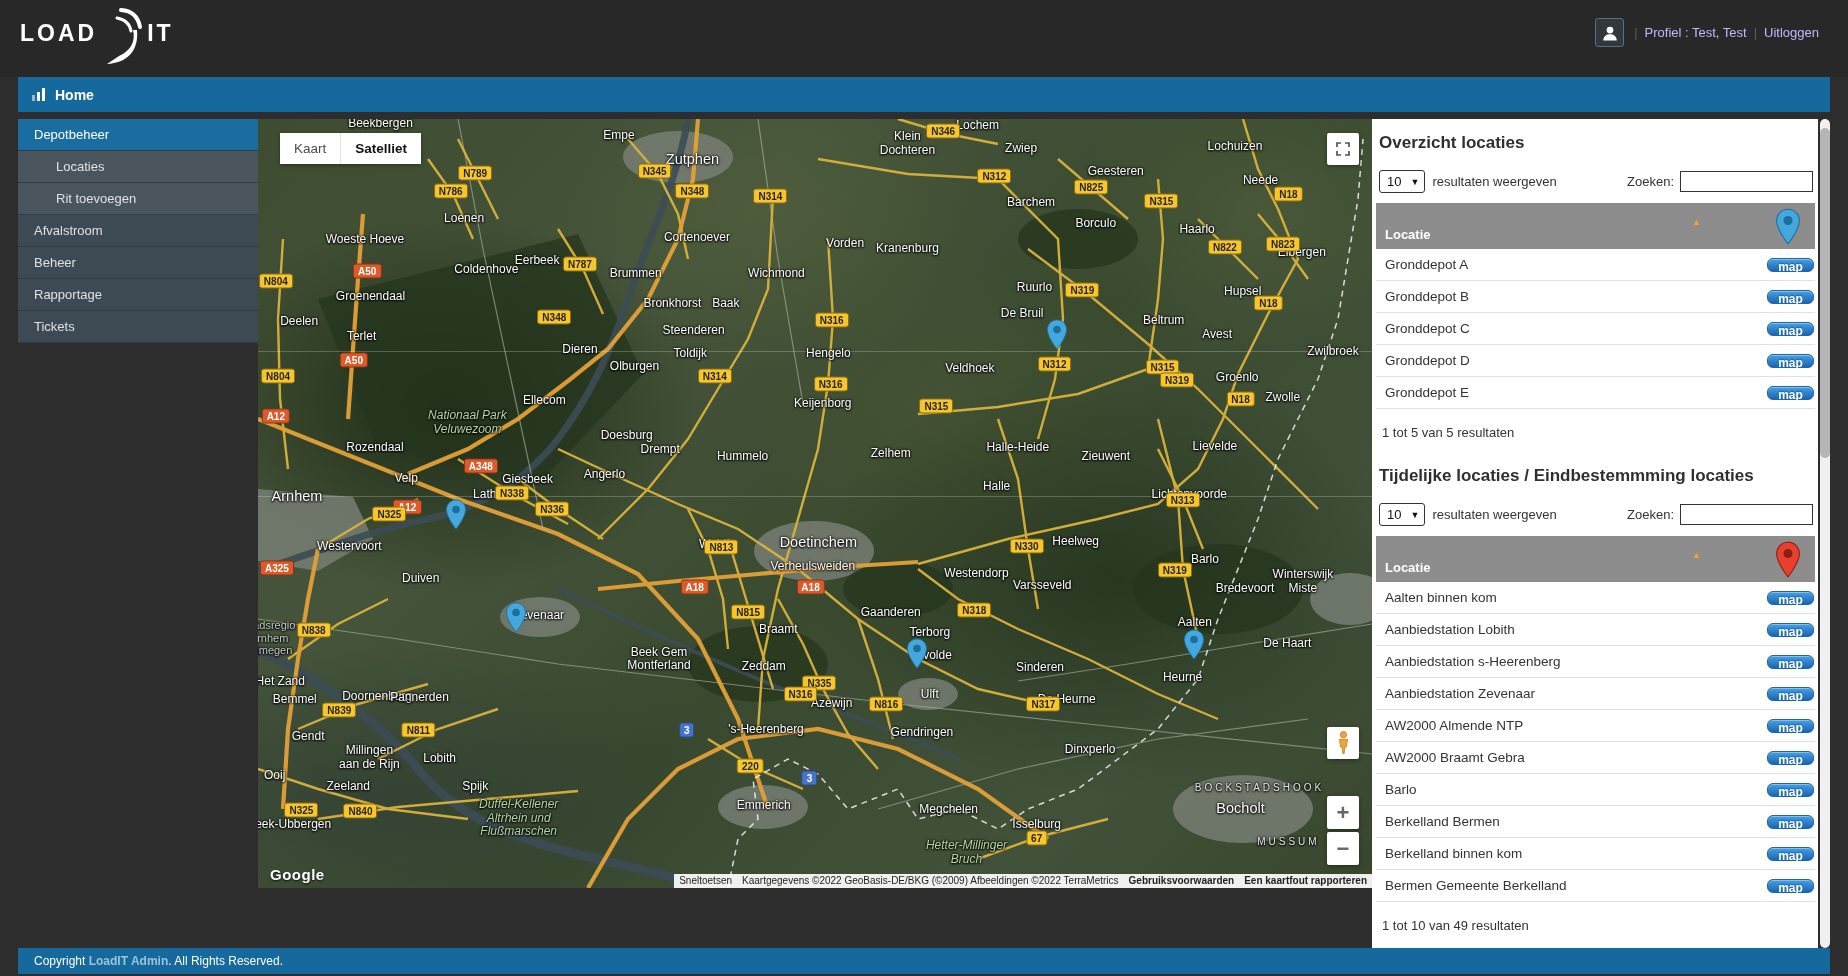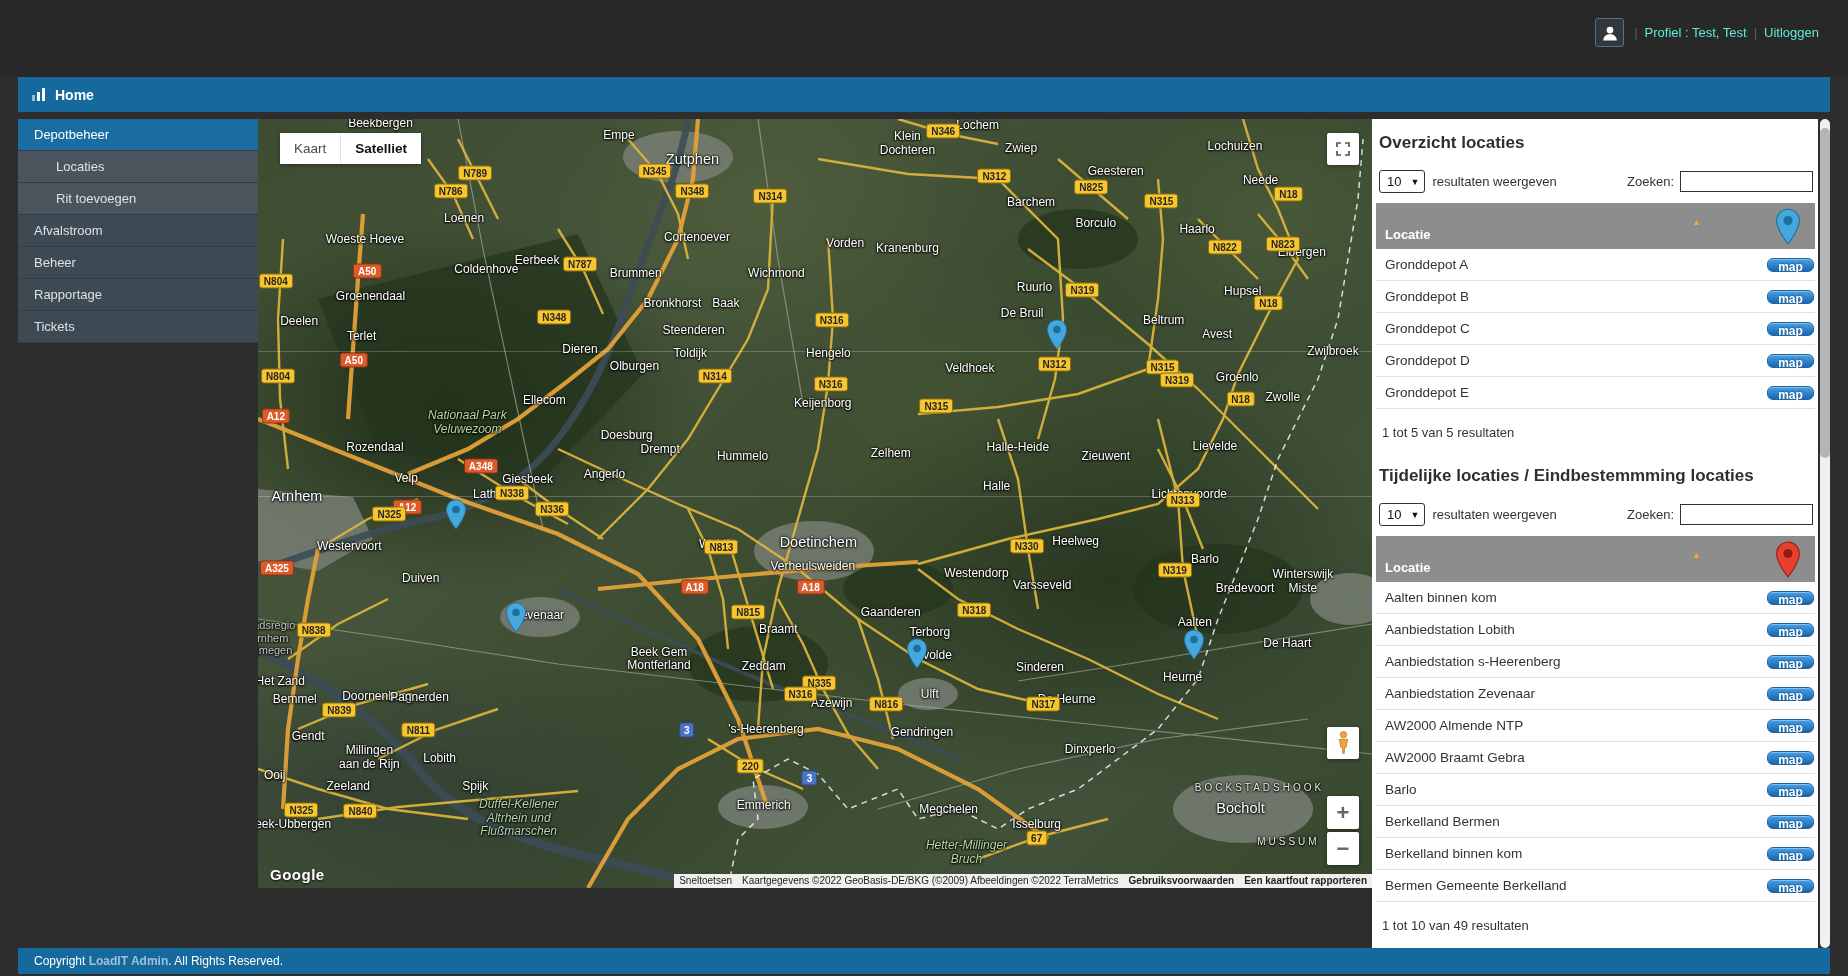--- a/index.html
+++ b/index.html
@@ -7,21 +7,21 @@
        font-family:"Liberation Sans",sans-serif;-webkit-font-smoothing:antialiased}
 
   
   .header{position:absolute;left:0;top:0;width:1848px;height:77px;background:#282828}
   .logo{position:absolute;left:20px;top:4px;display:flex;align-items:flex-start;color:#fff}
   .logo .lt{font-size:23px;font-weight:bold;letter-spacing:3px;margin-top:16px}
   .logo svg{margin:0 -4px}
   .profile{position:absolute;right:22px;top:18px;display:flex;align-items:center;font-size:13px;color:#777}
   .avatar{width:27px;height:27px;background:#32373c;border:1px solid #53718a;border-radius:3px;
           display:flex;align-items:center;justify-content:center;margin-right:10px}
-  .plink{color:#5eead4;text-decoration:none;margin:0 7px;cursor:pointer}
+  .plink{color:#c4b5fd;text-decoration:none;margin:0 7px;cursor:pointer}
   .psep{color:#5c5c5c}
 
   
   .navbar{position:absolute;left:18px;top:77px;width:1812px;height:35px;background:#15699c;
           display:flex;align-items:center;padding-left:14px;box-sizing:border-box}
   .navbar .home{color:#fff;font-weight:bold;font-size:14px;margin-left:8px;cursor:pointer}
   .footer{position:absolute;left:18px;top:948px;width:1812px;height:26px;background:#15699c;
           color:#fff;font-size:12px;line-height:26px;padding-left:16px;box-sizing:border-box}
   .footer .brand{color:#9dc2da;font-weight:bold;cursor:pointer}
 
@@ -99,20 +99,29 @@
   .sec2 .sec-title{margin-top:26px}
 
   
   .pscroll{position:absolute;left:1820px;top:119px;width:10px;height:829px;background:#f0f0f0;border-radius:5px}
   .pthumb{position:absolute;left:1820px;top:128px;width:10px;height:330px;background:#b5b5b5;border-radius:5px;cursor:pointer}
 </style>
 </head>
 <body>
 
 <div class="header">
+  <div class="logo">
+    <span class="lt">LOAD</span>
+    <svg width="58" height="62" viewBox="0 0 58 62">
+      <path d="M28 6 q16 1 19 17" fill="none" stroke="#fff" stroke-width="4" stroke-linecap="round"></path>
+      <path d="M24 14 q12 2 14 13" fill="none" stroke="#fff" stroke-width="3" stroke-linecap="round"></path>
+      <path d="M40 26 c3 12 -3 21 -14 26 l-12 8 c20 -1 32 -13 30 -34 z" fill="#fff"></path>
+    </svg>
+    <span class="lt">IT</span>
+  </div>
   <div class="profile">
     <span class="avatar">
       <svg width="18" height="18" viewBox="0 0 24 24">
         <circle cx="12" cy="8" r="4.5" fill="#fff"></circle>
           <path d="M3 22 c0-6 4.5-8.5 9-8.5 s9 2.5 9 8.5 z" fill="#fff"></path>
       </svg>
     </span>
     <span class="psep">|</span>
     <a class="plink">Profiel : Test, Test</a>
     <span class="psep">|</span>

